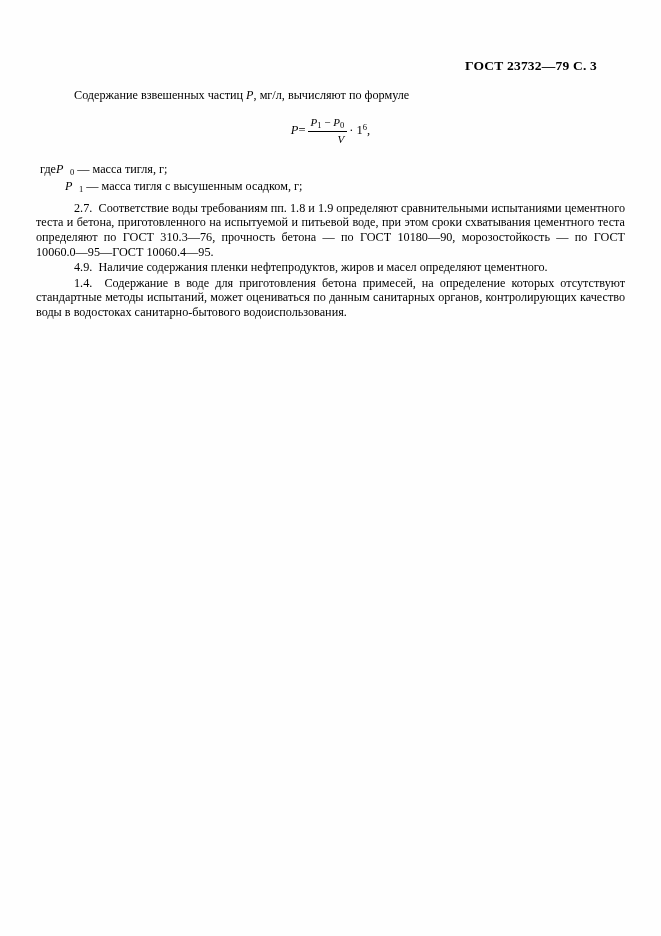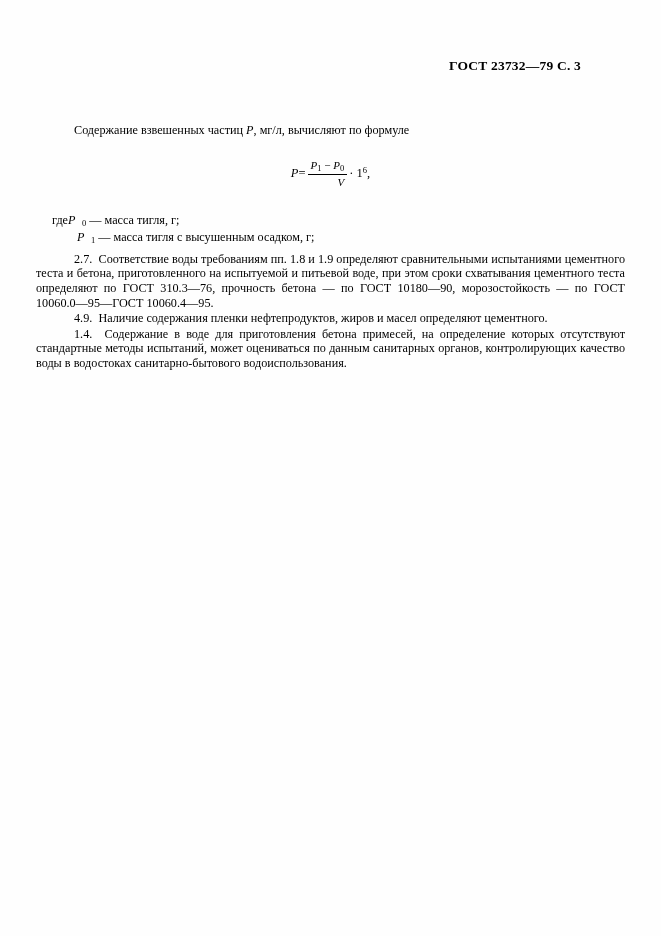--- a/index.html
+++ b/index.html
@@ -18,21 +18,21 @@
   .page {
     position: absolute;
     left: 0;
     top: 0;
     width: 661px;
     height: 936px;
     background: #fefefe;
   }
   .header {
     position: absolute;
-    right: 80px;
+    right: 64px;
     top: 58px;
     font-family: "Liberation Serif", serif;
     font-size: 13.5px;
     font-weight: bold;
     letter-spacing: 0.2px;
     white-space: nowrap;
   }
   .content {
     position: absolute;
     left: 36px;
@@ -42,40 +42,39 @@
   p {
     margin: 0;
     font-size: 12.2px;
     line-height: 14.6px;
     text-align: justify;
     text-justify: inter-word;
   }
   .intro {
     text-indent: 38px;
     margin-bottom: 6px;
-    margin-top: 35px;
   }
   .formula-wrap {
     text-align: center;
     margin: 4px 0 8px 0;
     font-size: 12.5px;
   }
   .formula {
     display: inline-block;
     position: relative;
     white-space: nowrap;
   }
   .f-italic {
     font-style: italic;
   }
   .frac {
     display: inline-block;
     vertical-align: middle;
     text-align: right;
-    margin: 16px 2px;
+    margin: 8px 2px;
     position: relative;
     top: -1px;
   }
   .frac .num {
     display: block;
     font-size: 11px;
     padding: 0 3px 0px 3px;
     line-height: 12px;
   }
   .frac .bar {
@@ -93,21 +92,21 @@
   }
   .sub {
     font-size: 8.5px;
     vertical-align: -2px;
   }
   .sup {
     font-size: 8.5px;
     vertical-align: 4px;
   }
   .deflist {
-    margin: 0 0 4px 16px;
+    margin: 0 0 4px 4px;
   }
   .defline {
     font-size: 12.2px;
     line-height: 14.6px;
     white-space: nowrap;
   }
   .defline .lead {
     display: inline-block;
   }
   .defline .sym {

